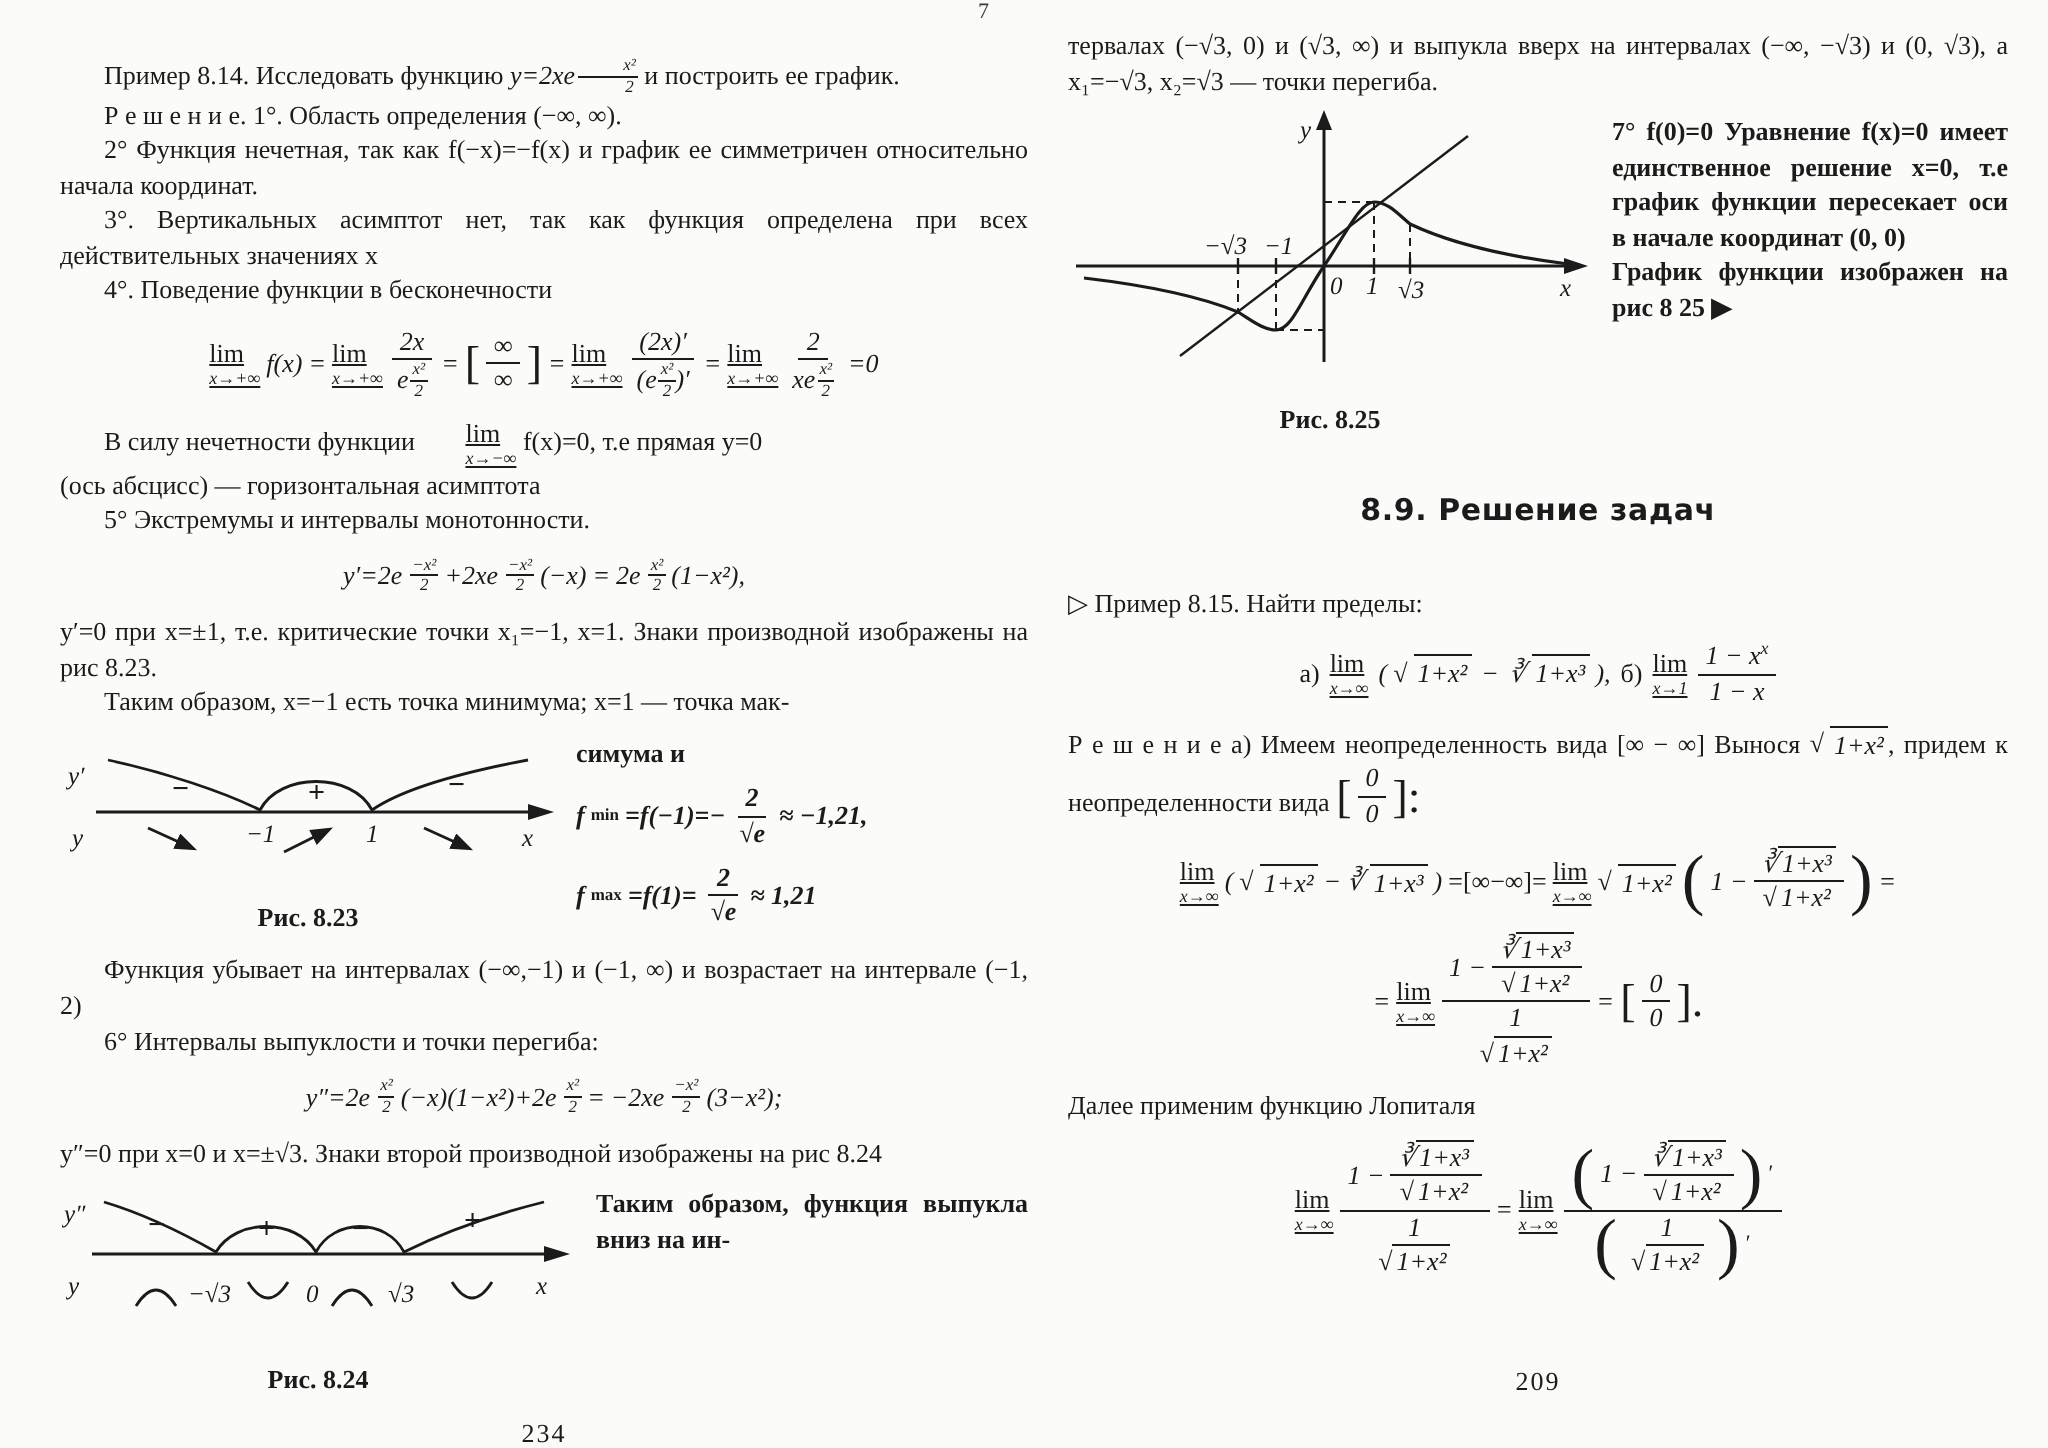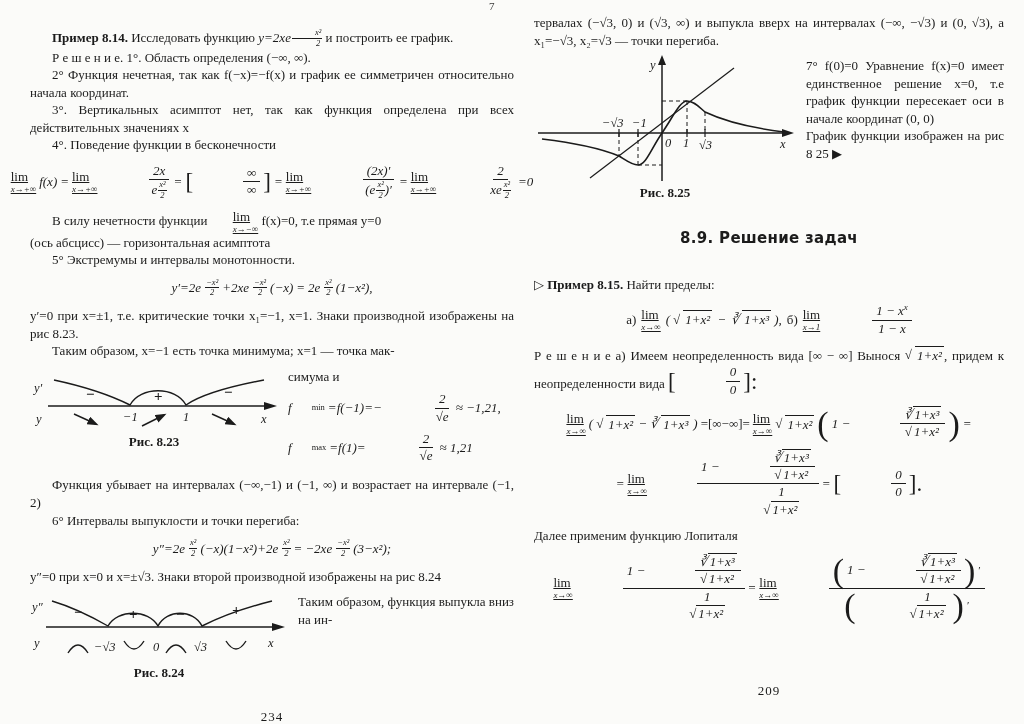--- a/index.html
+++ b/index.html
@@ -7,57 +7,57 @@
     width:1024px;height:724px;position:relative;overflow:hidden;
     background:#fbfbf9;color:#1b1b1b;
     font-family:"Liberation Serif", serif;
     font-size:13px;line-height:1.35;
   }
   .page{position:absolute;top:0;height:724px;}
   #left-page{left:30px;width:484px;padding-top:28px;}
   #right-page{left:534px;width:470px;padding-top:14px;}
   p{margin:0;text-align:justify;}
   .ind{text-indent:22px;}
-  b{font-weight:bold;}
+  b{font-weight:normal;}
   .it{font-style:italic;}
   .rm{font-style:normal;}
   .top-mark{position:absolute;left:489px;top:-1px;font-size:11px;color:#3a3a3a;}
   .pagenum{position:absolute;left:50%;transform:translateX(-50%);font-size:13px;letter-spacing:1px;}
   #left-page .pagenum{bottom:26px;}
   #right-page .pagenum{bottom:38px;}
 
   
   .fxrow{display:flex;justify-content:center;align-items:center;gap:5px;
          margin:9px 0;font-style:italic;white-space:nowrap;}
   .fxrow.tight{gap:3px;}
   .fxrow.leftal{justify-content:flex-start;margin:6px 0;}
   .lim{display:inline-flex;flex-direction:column;line-height:1;vertical-align:middle;text-decoration:underline;}
   .lim .lop{font-style:normal;}
   .lim .lsub{font-size:9px;margin-top:2px;}
-  .fr{display:inline-flex;flex-direction:column;align-items:center;vertical-align:middle;line-height:1.25;margin-left:47px;}
+  .fr{display:inline-flex;flex-direction:column;align-items:center;vertical-align:middle;line-height:1.25;}
   .fr .nu{display:block;border-bottom:1.2px solid #1b1b1b;padding:0 4px;text-align:center;}
   .fr .de{display:block;padding:0 4px;text-align:center;}
   .sf{display:inline-flex;flex-direction:column;align-items:center;font-size:8.5px;
       line-height:1.15;vertical-align:7px;margin-left:1px;}
   .sf .sn{border-bottom:0.8px solid #1b1b1b;padding:0 1px;}
   .ov{border-top:1.2px solid #1b1b1b;padding:0 2px;}
   .rt{font-style:italic;}
   .bk{font-style:normal;font-size:23px;line-height:1;font-weight:400;}
   .bg{font-style:normal;font-weight:300;line-height:1;}
   .s34{font-size:34px;}
   .sup{font-size:9px;vertical-align:5px;}
-  .sb{font-size:8.5px;font-style:normal;vertical-align:-3px;margin-left:17px;}
+  .sb{font-size:8.5px;font-style:normal;vertical-align:-3px;}
   .pr{font-size:11px;vertical-align:10px;font-style:normal;}
   .inrow{display:inline-flex;align-items:center;gap:3px;}
 
   
   .figrow{display:flex;align-items:flex-start;gap:10px;margin:6px 0;}
   .figcol{display:flex;flex-direction:column;align-items:center;}
-  .figcap{font-weight:bold;font-size:13px;text-align:center;margin-top:1px;font-style:normal;}
-  .beside{flex:1;padding-top:2px;}
+  .figcap{font-weight:bold;font-size:13px;text-align:center;margin-top:18px;font-style:normal;}
+  .beside{flex:1;padding-top:2px;font-weight:bold;}
   svg{display:block;}
   svg text{font-family:"Liberation Serif", serif;font-size:12.5px;fill:#1b1b1b;}
   svg .tlab{font-style:italic;}
   svg .tsign{font-size:15px;font-weight:bold;}
   .h1{font-family:"DejaVu Sans", sans-serif;font-weight:bold;font-size:15px;
       text-align:center;margin:26px 0 28px 0;letter-spacing:0.3px;}
 </style>
 </head>
 <body>
 

